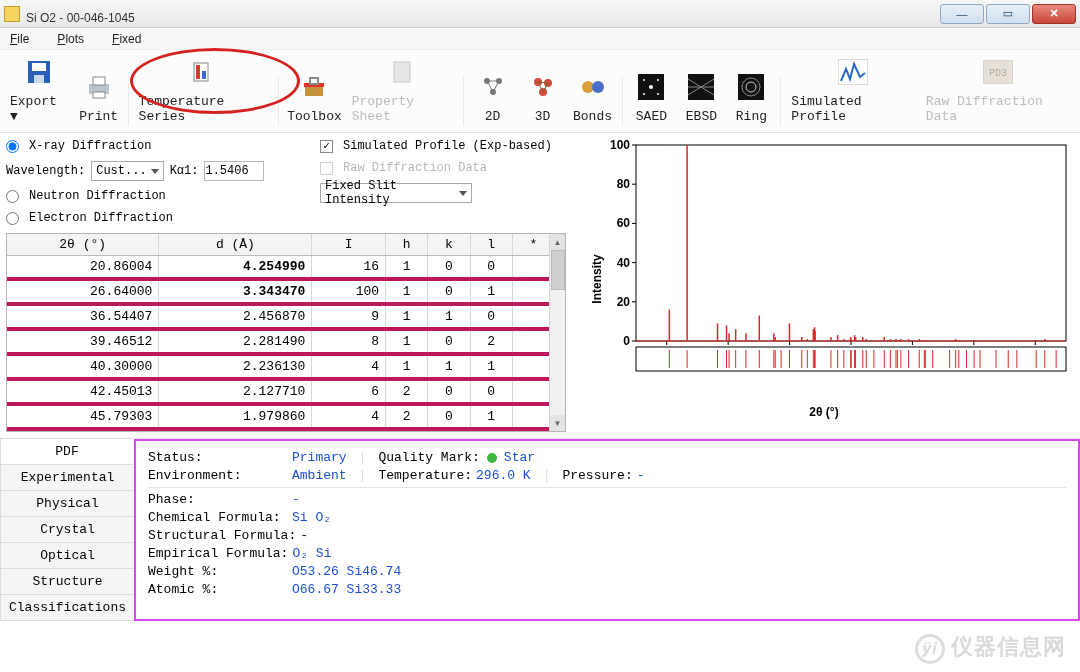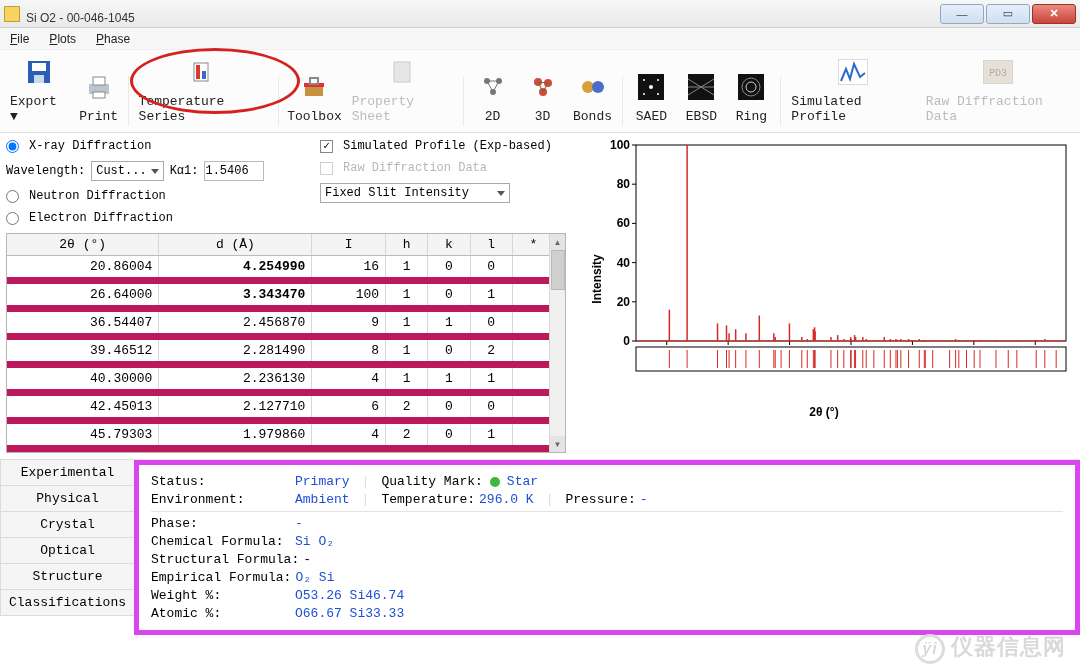--- a/index.html
+++ b/index.html
@@ -6,21 +6,21 @@
   body { font-family: "Segoe UI", Tahoma, sans-serif; font-size: 12px; background: #fff; width: 1080px; height: 672px; overflow: hidden; color: #000; }
   .mono { font-family: "Courier New", monospace; }
   
   .titlebar { height: 28px; background: linear-gradient(#f7f7f7,#e9e9e9); border-bottom: 1px solid #cfcfcf; display: flex; align-items: center; padding: 0 4px; }
   .titlebar .icon { width: 16px; height: 16px; background: #f5d560; border: 1px solid #c19d2b; margin-right: 6px; }
   .titlebar .title { font-size: 12px; color: #333; flex: 1; margin-top: 8px; }
   .winctrl { display: flex; }
   .winctrl div { width: 44px; height: 20px; margin-left: 2px; border: 1px solid #8fa9c4; background: linear-gradient(#e7eff8,#cfe0ef); border-radius: 3px; display: flex; align-items: center; justify-content: center; font-size: 11px; color: #2b4a6a;}
   .winctrl .close { background: linear-gradient(#e98a7f,#c9453a); border:1px solid #9c3228; color:#fff; font-weight:bold;}
   
-  .menubar { height: 22px; padding: 2px 6px; display:flex; gap: 12px; border-bottom: 1px solid #eee; background: #f7f7f7; }
+  .menubar { height: 22px; padding: 2px 6px; display:flex; gap: 20px; border-bottom: 1px solid #eee; background: #f7f7f7; }
   .menubar span { padding: 2px 4px; color:#222; }
   .menubar span::first-letter { text-decoration: underline; }
   
   .toolbar { display:flex; align-items:flex-end; gap: 0px; padding: 6px 4px 6px 4px; border-bottom: 1px solid #e0e0e0; background: #fcfcfc; position:relative;}
   .tbtn { display:flex; flex-direction:column; align-items:center; justify-content:flex-end; min-width:50px; padding: 2px 6px; font-family:"Courier New",monospace; font-size:13px; color:#222; }
   .tbtn.dis { color:#bcbcbc; }
   .tbtn .tico { width:32px; height:28px; display:flex; align-items:center; justify-content:center; margin-bottom:8px;}
   .sep { width:1px; height:50px; background:#eaeaea; margin: 0 4px; }
   .circle { position:absolute; border: 3px solid #d62121; border-radius: 50%/50%; width: 170px; height: 66px; left: 130px; top: -2px; pointer-events:none;}
   
@@ -32,38 +32,38 @@
   input[type=radio]{ margin-right:4px;}
   .sel { border:1px solid #a9a9a9; height:20px; padding: 0 16px 0 4px; font-family:"Courier New",monospace; background:#fff; position:relative; display:inline-flex; align-items:center;}
   .sel::after { content:""; position:absolute; right:4px; top:7px; border-left:4px solid transparent; border-right:4px solid transparent; border-top:5px solid #555;}
   .txtin { border:1px solid #b9b9b9; height:20px; padding: 0 0; font-family:"Courier New",monospace; background:#fff; display:inline-flex; align-items:center; width:60px;}
   .chk { width:13px; height:13px; border:1px solid #888; display:inline-flex; align-items:center; justify-content:center; margin-right:4px; background:#fff; font-size:11px; line-height:1;}
   .chk.disabled{border-color:#cfcfcf;}
   .lbl.disabled{color:#b7b7b7;}
   
   .tablewrap { border:1px solid #b5b5b5; margin-top:6px; position:relative;}
   table { border-collapse: collapse; width: 548px; font-family:"Courier New",monospace; font-size:13px;}
-  th,td { border-right:1px solid #d7d7d7; border-bottom:7px solid #be185d; padding:3px 6px; text-align:right; background:#fff; }
+  th,td { border-right:1px solid #d7d7d7; border-bottom:4px solid #be185d; padding:3px 6px; text-align:right; background:#fff; }
   th { background:#f4f4f4; text-align:center; font-weight:normal; border-bottom:1px solid #bcbcbc;}
   td.center{text-align:center;}
   tr.hi2 td:nth-child(2) { font-weight: bold; }
   .vscroll { position:absolute; right:0; top:0; bottom:0; width:16px; background:#f0f0f0; border-left:1px solid #d5d5d5;}
   .vscroll .btn{height:16px;background:#e4e4e4;display:flex;align-items:center;justify-content:center;font-size:8px;color:#666;}
   .vscroll .thumb{position:absolute; top:16px; width:14px; left:1px; height:40px; background:#cfcfcf; border:1px solid #b9b9b9;}
   .vscroll .lobtn{position:absolute;bottom:0;left:0;right:0;}
   
   .chart { border:0px; height:280px; position:relative; margin-top:2px;}
   .ylabel{ position:absolute; left:-2px; top:50%; transform: translateY(-50%) rotate(-90deg); transform-origin:center; font-size:12px; font-weight:bold;}
   .xlabel{ position:absolute; bottom:0; left:50%; transform:translateX(-50%); font-size:12px; font-weight:bold;}
   
   .bottom { display:flex; margin-top:2px; border-top:1px solid #e7e7e7;}
   .tabs { width:134px; display:flex; flex-direction:column;}
   .tab { border:1px solid #dcdcdc; border-right:none; background:#f5f5f5; padding:5px 8px; font-family:"Courier New",monospace; font-size:13px; text-align:center; margin-top:-1px;}
   .tab.active{ background:#fff; border-right:1px solid #fff; position:relative; z-index:2;}
-  .info { flex:1; border:5px solid #d946ef; padding:6px 12px; font-family:"Courier New",monospace; font-size:13px; background:#fff;}
+  .info { flex:1; border:2px solid #d946ef; padding:6px 12px; font-family:"Courier New",monospace; font-size:13px; background:#fff;}
   .info .row { display:flex; gap:4px; align-items:center; margin:3px 0;}
   .info .k{ color:#000; min-width:140px;}
   .info a{ color:#1d4ed8; text-decoration:none;}
   .qdot{ width:10px; height:10px; border-radius:50%; background:#3cb93c; display:inline-block; margin:0 3px;}
   .watermark{position:absolute;right:14px;bottom:8px;color:#d9d9d9;font-size:22px;font-weight:bold;font-family:"Microsoft YaHei",sans-serif;letter-spacing:1px;}
   .watermark .badge{display:inline-flex;width:30px;height:30px;border:3px solid #dcdcdc;border-radius:50%;align-items:center;justify-content:center;font-size:16px;font-style:italic;margin-right:6px;}
 </style>
 </head>
 <body>
 
@@ -73,21 +73,21 @@
   <div class="winctrl">
     <div>—</div>
     <div>▭</div>
     <div class="close">✕</div>
   </div>
 </div>
 
 <div class="menubar">
   <span>File</span>
   <span>Plots</span>
-  <span>Phase</span>
+  <span>Fixed</span>
 </div>
 
 <div class="toolbar">
   <div class="tbtn">
     <div class="tico">
         <svg width="26" height="26">
           <rect x="2" y="2" width="22" height="22" fill="#2a5fb5"></rect>
           <rect x="6" y="4" width="14" height="8" fill="#fff"></rect>
           <rect x="8" y="16" width="10" height="8" fill="#cbd9ec"></rect>
         </svg>
@@ -253,21 +253,21 @@
       <div class="box" style="flex:1;">
         <div class="panelrow mono">
             <span class="chk">✓</span>
             <span>Simulated Profile (Exp-based)</span>
           </div>
         <div class="panelrow mono">
             <span class="chk disabled"></span>
             <span class="lbl disabled">Raw Diffraction Data</span>
           </div>
         <div class="panelrow">
-            <span class="sel" style="width:190px;">Fixed Slit Intensity</span>
+            <span class="sel" style="width:152px;">Fixed Slit Intensity</span>
           </div>
       </div>
     </div>
 
     <div class="tablewrap">
       <table id="peakTable">
           <thead>
             <tr id="peakHead">
               <th>2θ (°)</th>
               <th>d (Å)</th>
@@ -484,20 +484,21 @@
           <line x1="442.8071428571428" x2="442.8071428571428" y1="211" y2="229" stroke="#d62a2a" stroke-width="1"></line>
           <line x1="454.1714285714286" x2="454.1714285714286" y1="211" y2="229" stroke="#d62a2a" stroke-width="1"></line>
         </svg>
       <div class="xlabel">2θ (°)</div>
     </div>
   </div>
 </div>
 
 <div class="bottom">
   <div class="tabs" id="vtabs">
+      <div class="tab active">PDF</div>
       <div class="tab">Experimental</div>
       <div class="tab">Physical</div>
       <div class="tab">Crystal</div>
       <div class="tab">Optical</div>
       <div class="tab">Structure</div>
       <div class="tab">Classifications</div>
     </div>
   <div class="info">
     <div class="row">
       <span class="k">Status:</span>

